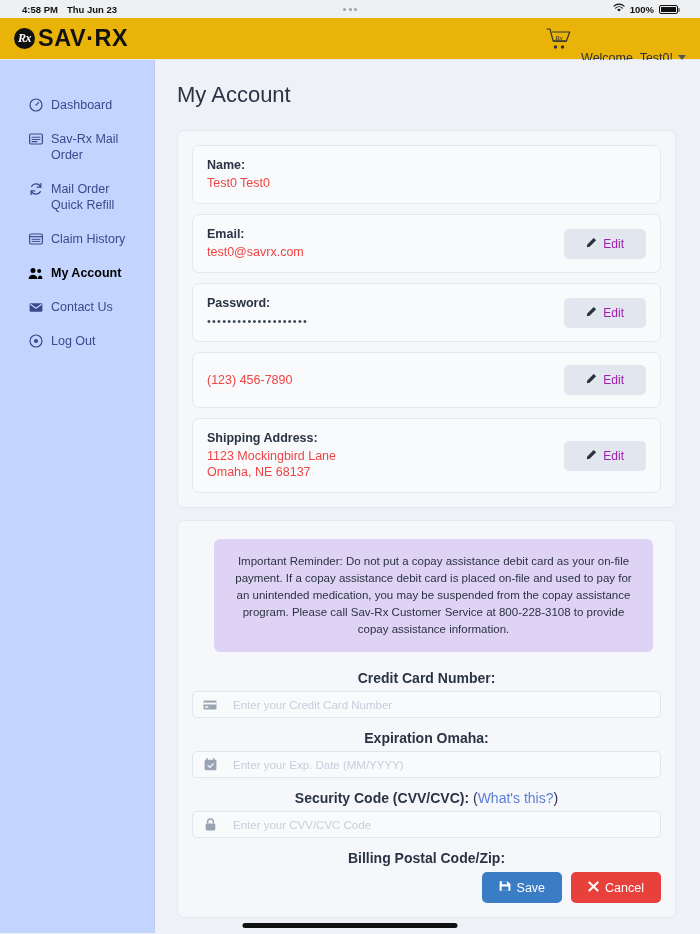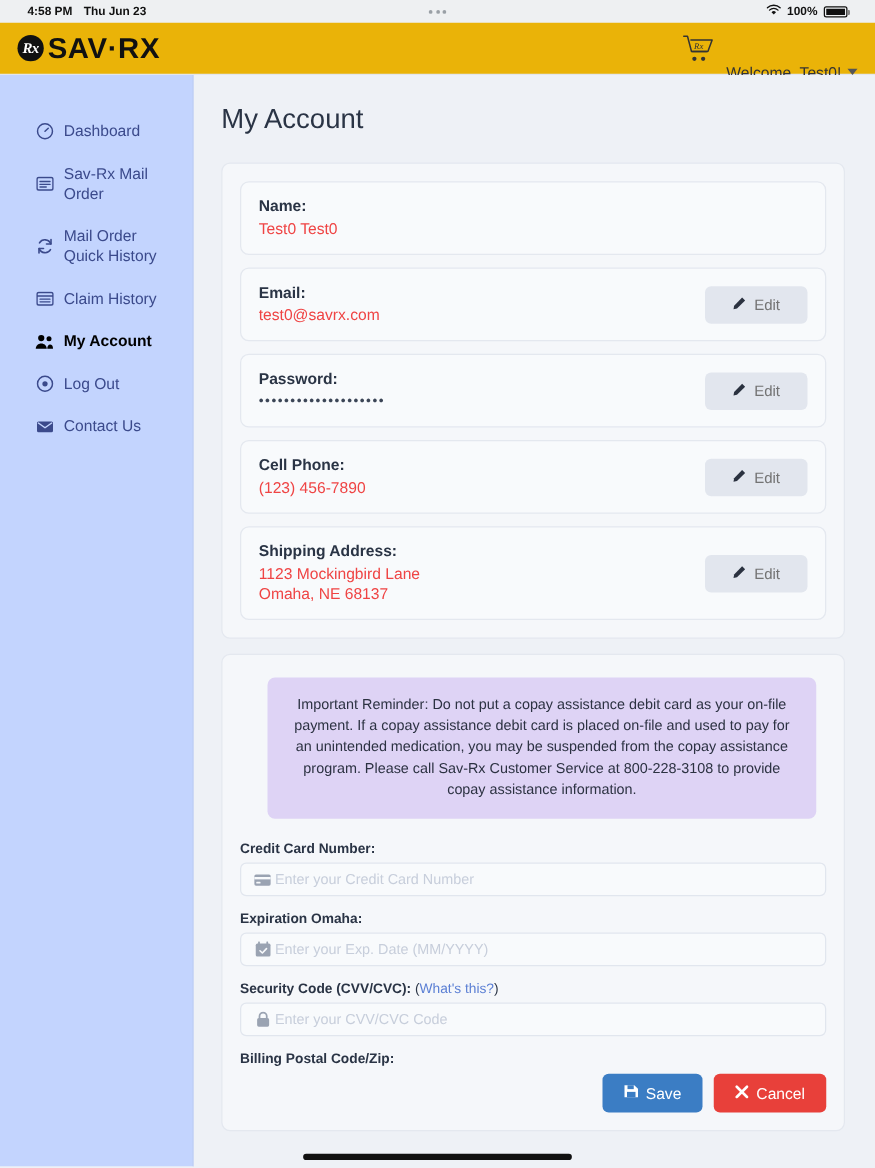--- a/index.html
+++ b/index.html
@@ -87,21 +87,21 @@
   .shell { display: flex; height: calc(934px - 18px - 43px); }
 
   
   .sidebar {
     width: 155px; flex: 0 0 155px;
     background: #c3d4fe;
     border-right: 1px solid #bccbf2;
     padding-top: 28px;
   }
   .nav-item {
-    display: flex; align-items: center; gap: 8px;
+    display: flex; align-items: flex-start; gap: 8px;
     padding: 9px 12px 9px 28px;
     color: #3b4a8c;
     font-size: 12.5px;
     line-height: 16px;
     cursor: pointer;
   }
   .nav-item.active { color: #000; font-weight: 700; }
   .nav-ico {
     flex: 0 0 15px; width: 15px; height: 16px;
     display: flex; align-items: center; justify-content: center;
@@ -141,52 +141,53 @@
   .info-label {
     font-size: 12.5px; color: #2a3445; font-weight: 600; margin-bottom: 3px;
   }
   .info-value { font-size: 12.5px; color: #ef4444; line-height: 16px; }
   .pw-dots { letter-spacing: 1.2px; font-size: 11px; color: #3b4556; }
 
   .edit-btn {
     background: #e2e6ee;
     border: none; border-radius: 5px;
     padding: 8px 22px;
-    font-size: 12px; color: #737373;
+    font-size: 12px; color: #a21caf;
     display: flex; align-items: center; gap: 6px;
     cursor: pointer;
     font-family: "Liberation Sans", sans-serif;
   }
 
   
   .alert {
     background: #ded3f5;
     border-radius: 6px;
     margin: 4px 8px 18px 22px;
     padding: 14px 16px;
     text-align: center;
     font-size: 11.5px;
     line-height: 17px;
     color: #2c3242;
   }
 
   
   .field-label {
-    font-size: 11px; color: #2a3445; font-weight: 600;
+    font-size: 14px; color: #2a3445; font-weight: 600;
     margin-bottom: 5px;
+    text-align: center;
   }
   .field-label .link { color: #5b7fd4; font-weight: 400; cursor: pointer; }
   .field-label .paren { font-weight: 400; color: #2a3445; }
   .input-wrap {
     background: #f8fafc;
     border: 1px solid #e1e6ee;
     border-radius: 5px;
     height: 27px;
     display: flex; align-items: center;
-    padding: 0 10px; gap: 3px;
+    padding: 0 10px; gap: 16px;
     margin-bottom: 12px;
   }
   .input-ico {
     flex: 0 0 14px; display: flex; align-items: center; justify-content: center;
     color: #9aa3b2;
   }
   .input-wrap input {
     flex: 1; border: none; outline: none; background: transparent;
     font-size: 11.5px; color: #3b4556;
     font-family: "Liberation Sans", sans-serif;
@@ -289,21 +290,21 @@
       <span class="nav-label">Sav-Rx Mail Order</span>
     </div>
 
     <div class="nav-item">
       <span class="nav-ico">
         <svg width="14" height="14" viewBox="0 0 14 14">
             <path d="M11.6 5.1A5 5 0 0 0 2.6 4.3M2.4 8.9a5 5 0 0 0 9 .8" stroke="#3b4a8c" stroke-width="1.3" fill="none" stroke-linecap="round"></path>
             <path d="M11.8 1.6v3.6H8.2M2.2 12.4V8.8h3.6" stroke="#3b4a8c" stroke-width="1.3" fill="none" stroke-linecap="round" stroke-linejoin="round"></path>
           </svg>
       </span>
-      <span class="nav-label">Mail Order Quick History</span>
+      <span class="nav-label">Mail Order Quick Refill</span>
     </div>
 
     <div class="nav-item">
       <span class="nav-ico">
         <svg width="14" height="12" viewBox="0 0 14 12">
             <rect x="0.6" y="1" width="12.8" height="10" rx="1.4" stroke="#3b4a8c" stroke-width="1.2" fill="none"></rect>
             <path d="M0.6 3.7h12.8" stroke="#3b4a8c" stroke-width="1.2"></path>
             <path d="M3 6.3h8M3 8.4h8" stroke="#3b4a8c" stroke-width="1" stroke-linecap="round"></path>
           </svg>
       </span>
@@ -317,36 +318,36 @@
             <circle cx="11.2" cy="3.9" r="2" fill="#000"></circle>
             <path d="M0.6 12c0-2.6 2-4.3 4.4-4.3S9.4 9.4 9.4 12z" fill="#000"></path>
             <path d="M9.8 12c0-2 .9-3.4 2.3-3.4 1.3 0 2.3 1.1 2.3 3.4z" fill="#000"></path>
           </svg>
       </span>
       <span class="nav-label">My Account</span>
     </div>
 
     <div class="nav-item">
       <span class="nav-ico">
+        <svg width="14" height="11" viewBox="0 0 14 11">
+            <rect x="0.6" y="1.2" width="12.8" height="8.6" rx="1.2" fill="#3b4a8c"></rect>
+            <path d="M1.4 2.2 7 6.2l5.6-4" stroke="#c3d4fe" stroke-width="1.2" fill="none" stroke-linejoin="round"></path>
+          </svg>
+      </span>
+      <span class="nav-label">Contact Us</span>
+    </div>
+
+    <div class="nav-item">
+      <span class="nav-ico">
         <svg width="14" height="14" viewBox="0 0 14 14">
             <circle cx="7" cy="7" r="6" stroke="#3b4a8c" stroke-width="1.2" fill="none"></circle>
             <circle cx="7" cy="7" r="2.1" fill="#3b4a8c"></circle>
           </svg>
       </span>
       <span class="nav-label">Log Out</span>
-    </div>
-
-    <div class="nav-item">
-      <span class="nav-ico">
-        <svg width="14" height="11" viewBox="0 0 14 11">
-            <rect x="0.6" y="1.2" width="12.8" height="8.6" rx="1.2" fill="#3b4a8c"></rect>
-            <path d="M1.4 2.2 7 6.2l5.6-4" stroke="#c3d4fe" stroke-width="1.2" fill="none" stroke-linejoin="round"></path>
-          </svg>
-      </span>
-      <span class="nav-label">Contact Us</span>
     </div>
 
   </nav>
 
   <main class="main">
 
     <h1 class="page-title">My Account</h1>
 
     <section class="panel">
 
@@ -382,21 +383,20 @@
             <svg width="11" height="11" viewBox="0 0 11 11">
                 <path d="M7.7.9 10.1 3.3 3.6 9.8 0.8 10.3 1.3 7.5z" fill="#2b3240"></path>
               </svg>
           </span>
           <span>Edit</span>
         </button>
       </div>
 
       <div class="info-card">
         <div class="info-text">
-          <div class="info-label">Cell Phone:</div>
           <div class="info-value">(123) 456-7890</div>
         </div>
         <button class="edit-btn">
           <span>
             <svg width="11" height="11" viewBox="0 0 11 11">
                 <path d="M7.7.9 10.1 3.3 3.6 9.8 0.8 10.3 1.3 7.5z" fill="#2b3240"></path>
               </svg>
           </span>
           <span>Edit</span>
         </button>

